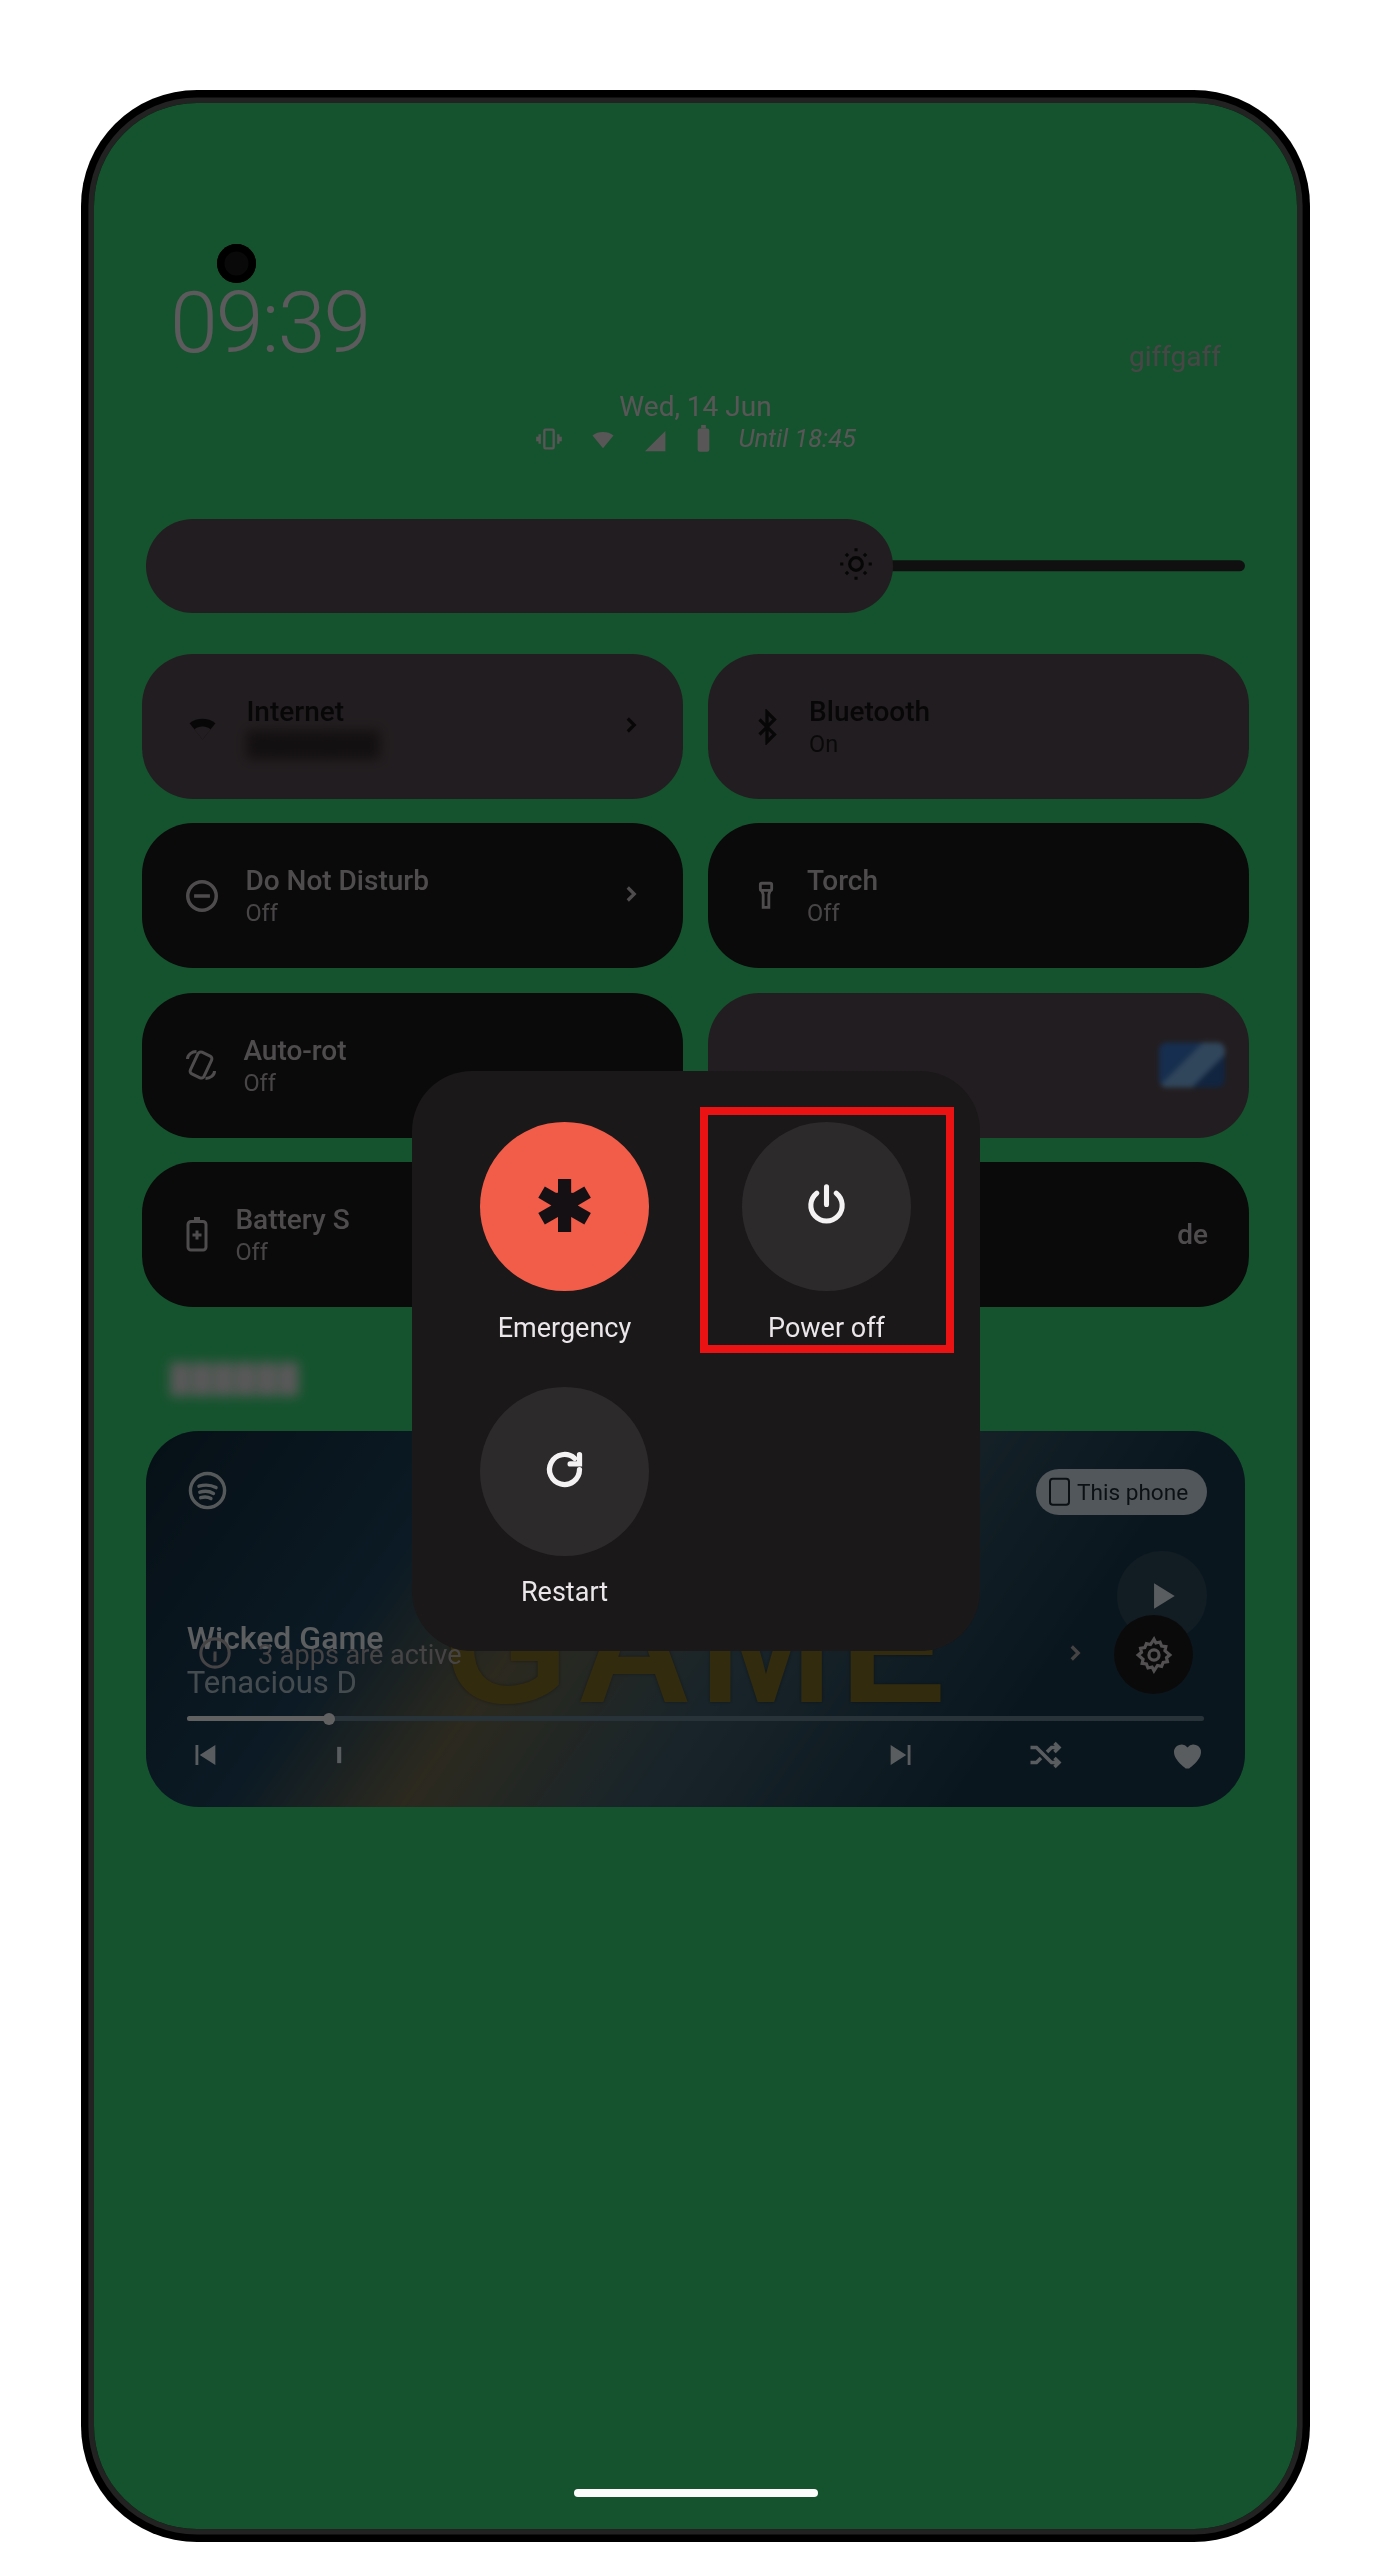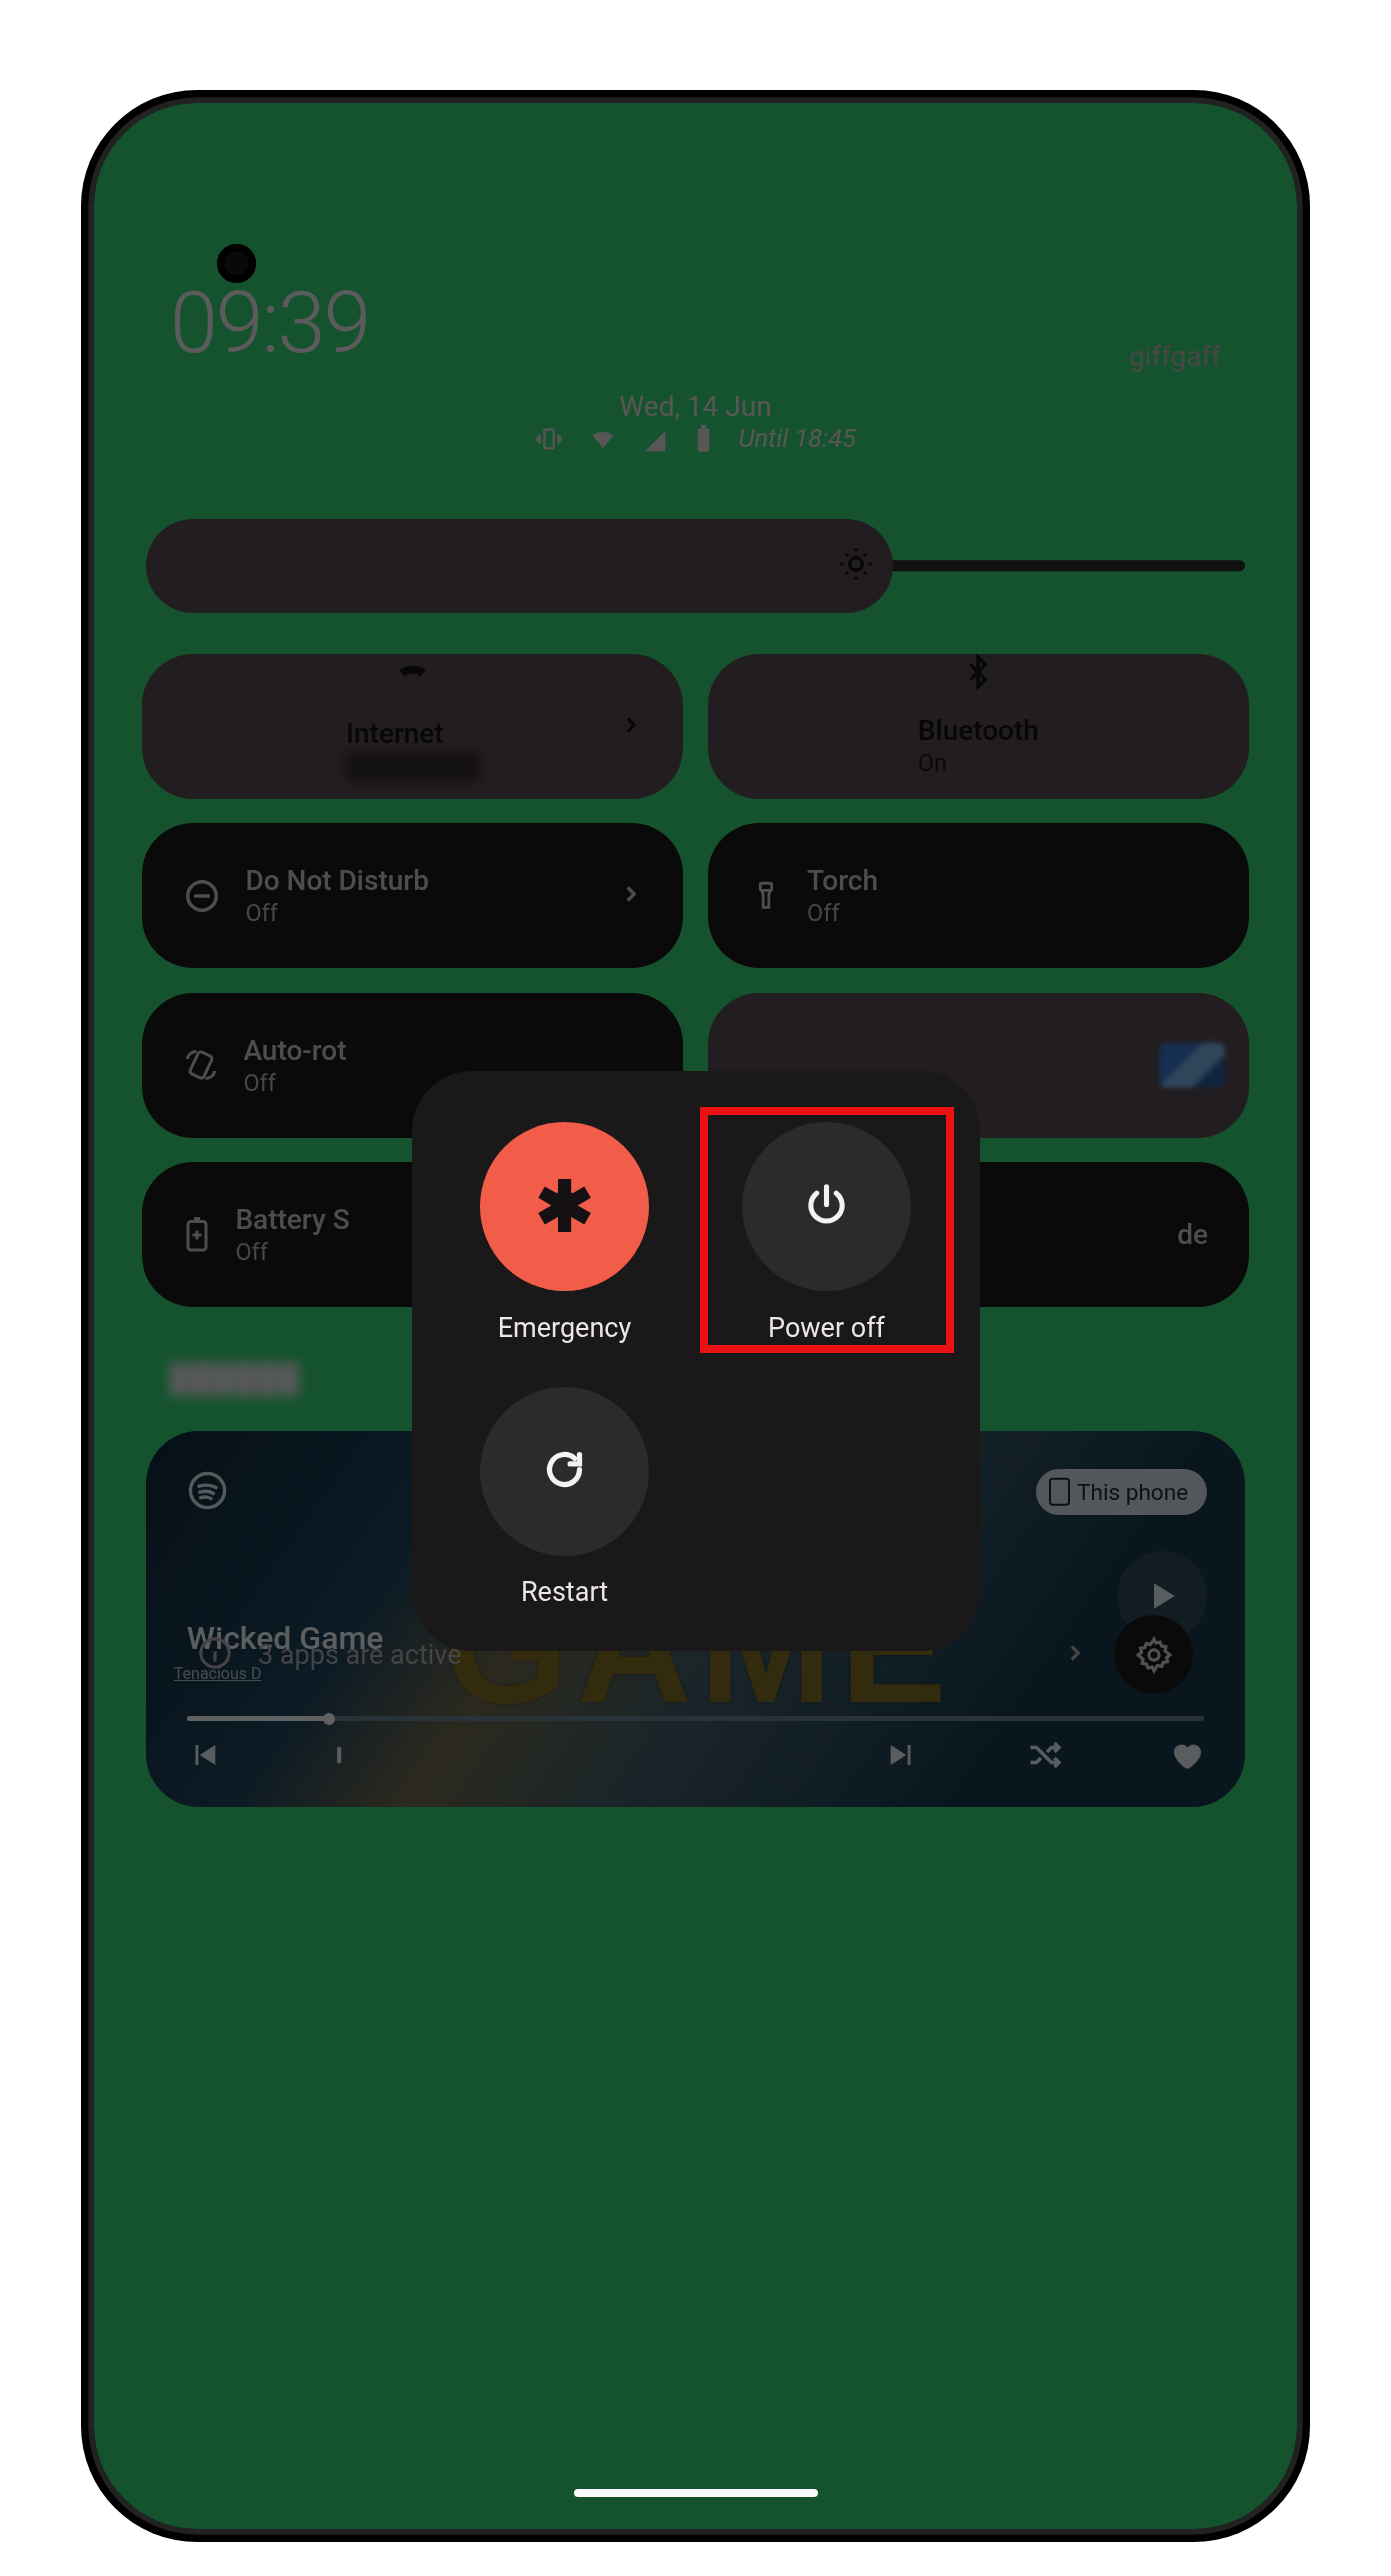--- a/index.html
+++ b/index.html
@@ -37,21 +37,21 @@
   .ico { display:inline-flex; }
   
   .brightness {
     margin:66px 3.8px 0; height:94px; position:relative;
   }
   .brightness-track { position:absolute; left:0; right:0; top:50%; height:11.3px; background:#2a2a2a; transform:translateY(-50%); border-radius:5.6px; }
   .brightness-fill { position:absolute; left:0; width:68%; height:94px; background:#5a4d53; border-radius:49px; }
   .brightness-thumb { position:absolute; left:calc(68% - 56px); top:50%; transform:translateY(-50%); color:#111; }
   .qs-grid { display:grid; grid-template-columns:1fr 1fr; gap:24.4px; margin-top:41px; }
   .qs-tile { height:145px; border-radius:51px; display:flex; align-items:center; padding:0 41px; gap:24.4px; position:relative; }
-  .qs-active { background:#5a4d53; color:#141216;flex-direction:column; }
+  .qs-active { background:#5a4d53; color:#141216; }
   .qs-inactive { background:#1b191a; color:#cfc8cc; }
   .qs-txt { display:flex; flex-direction:column; gap:1.9px; }
   .qs-title { font-size:28px; font-weight:500; }
   .qs-sub { font-size:23.5px; opacity:.9; }
   .qs-chev { position:absolute; right:39px; top:50%; transform:translateY(-50%); }
   .blur { filter: blur(5.6px); opacity:.85; color:#2b2428; }
   .capsule-thumb { position:absolute; right:24.4px; top:50%; transform:translateY(-50%); width:66px; height:45px; border-radius:7.5px; background:linear-gradient(135deg,#3b79d0 0 40%, #7fb8f0 40% 70%, #2d5fa8 70%); filter: blur(2.8px); }
   .section-label { margin:55px 28px 0; font-size:28px; color:#efe9ed; filter:blur(5.6px); letter-spacing:1.9px; }
   .edit-icn { position:absolute; right:60px; top:1354px; color:#e8e2e6; }
   
@@ -61,21 +61,21 @@
     text-align: right;
   }
   .media-text-band { position:absolute; left:0; right:0; top:141px; height:150px; display:flex; align-items:center; justify-content:center; gap:7.5px; }
   .media-letter { font-family: Impact, "Arial Black", sans-serif; font-size:160px; font-weight:900; color:#e0b62a; text-shadow:0 0 3.8px #0006; }
   .media-darken { position:absolute; inset:0; background:rgba(6,16,24,.42); }
   .spotify-icn { position:absolute; left:41px; top:39px; }
   .phone-chip { position:absolute; right:38px; top:38px; background:#d6e4ed; color:#1b2a33; font-size:22.6px; padding:9.4px 19px 9.4px 41px; border-radius:38px; }
   .phone-chip::before { content:""; position:absolute; left:13px; top:50%; transform:translateY(-50%); width:17px; height:24.4px; border:2.8px solid #1b2a33; border-radius:3.8px; }
   .play-btn { position:absolute; right:38px; top:120px; width:90px; height:90px; border-radius:50%; background:#2e4a5b; display:flex; align-items:center; justify-content:center; }
   .track-title { position:absolute; left:41px; top:188px; font-size:32px; color:#f2f8fb; font-weight:500; }
-  .track-artist { position:absolute; left:28px; top:233px; font-size:16px; color:#b6c7d0;text-decoration:underline; }
+  .track-artist { position:absolute; left:41px; top:233px; font-size:31px; color:#b6c7d0; }
   .media-controls { position:absolute; left:41px; right:41px; bottom:30px; display:flex; align-items:center; justify-content:space-between; }
   .mc-icn { color:#eef5f9; }
   .progress { position:absolute; left:41px; right:41px; bottom:86px; height:4.7px; background:#6a8597; border-radius:2.8px; }
   .progress-fill { width:14%; height:100%; background:#fff; border-radius:2.8px; position:relative; }
   .progress-fill::after { content:""; position:absolute; right:-5.6px; top:-3.8px; width:12.2px; height:12.2px; border-radius:50%; background:#fff; }
   
   .footer { position:absolute; left:56px; right:56px; bottom:113px; display:flex; align-items:center; gap:26px; color:#b7b1b5; }
   .footer-txt { font-size:27px; flex:1; }
   .footer-gear { width:79px; height:79px; border-radius:50%; background:#1c1a1b; display:flex; align-items:center; justify-content:center; }
   .home-ind { position:absolute; left:50%; bottom:32px; transform:translateX(-50%); width:244px; height:8.5px; border-radius:4.7px; background:#fdfdfd; }

